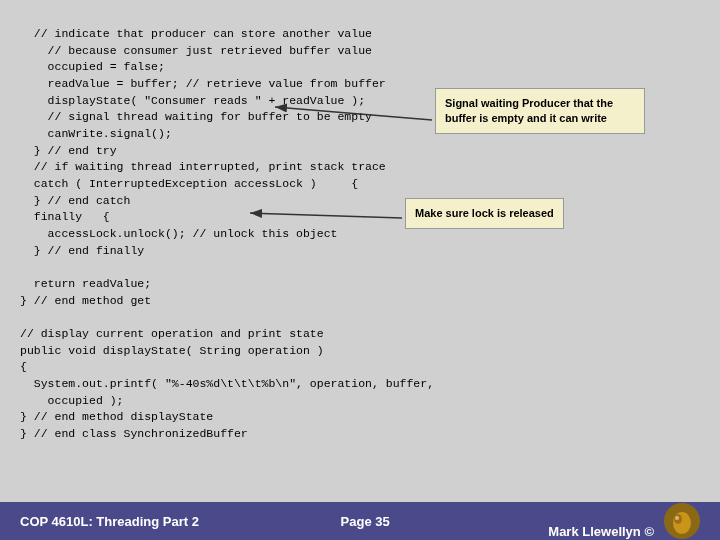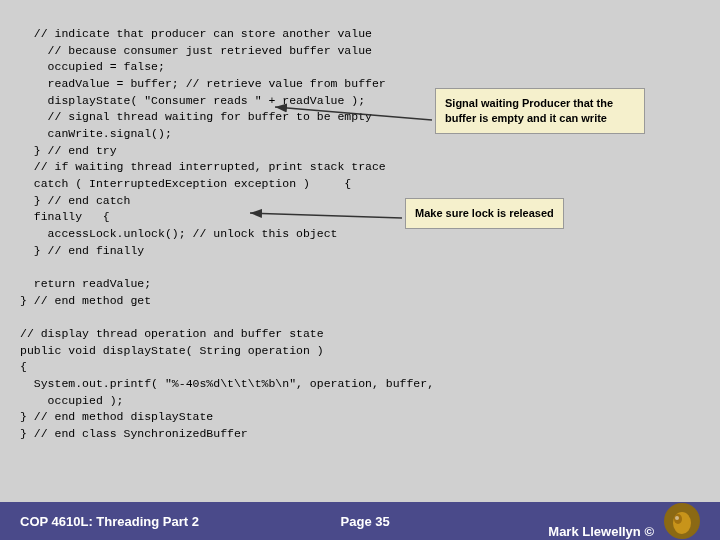--- a/index.html
+++ b/index.html
@@ -123,30 +123,30 @@
     <div class="code-block">
       <span class="code-line">  // indicate that producer can store another value</span>
       <span class="code-line">    // because consumer just retrieved buffer value</span>
       <span class="code-line">    occupied = false;</span>
       <span class="code-line">    readValue = buffer; // retrieve value from buffer</span>
       <span class="code-line">    displayState( "Consumer reads " + readValue );</span>
       <span class="code-line">    // signal thread waiting for buffer to be empty</span>
       <span class="code-line">    canWrite.signal();</span>
       <span class="code-line">  } // end try</span>
       <span class="code-line">  // if waiting thread interrupted, print stack trace</span>
-      <span class="code-line">  catch ( InterruptedException exception )     {</span>
+      <span class="code-line">  catch ( InterruptedException accessLock )     {</span>
       <span class="code-line">  } // end catch</span>
       <span class="code-line">  finally   {</span>
       <span class="code-line">    accessLock.unlock(); // unlock this object</span>
       <span class="code-line">  } // end finally</span>
       <span class="code-line">&nbsp;</span>
       <span class="code-line">  return readValue;</span>
       <span class="code-line">} // end method get</span>
       <span class="code-line">&nbsp;</span>
-      <span class="code-line">// display thread operation and buffer state</span>
+      <span class="code-line">// display current operation and print state</span>
       <span class="code-line">public void displayState( String operation )</span>
       <span class="code-line">{</span>
       <span class="code-line">  System.out.printf( "%-40s%d\t\t\t%b\n", operation, buffer,</span>
       <span class="code-line">    occupied );</span>
       <span class="code-line">} // end method displayState</span>
       <span class="code-line">} // end class SynchronizedBuffer</span>
     </div>
 
     <svg class="arrows-overlay">
 

